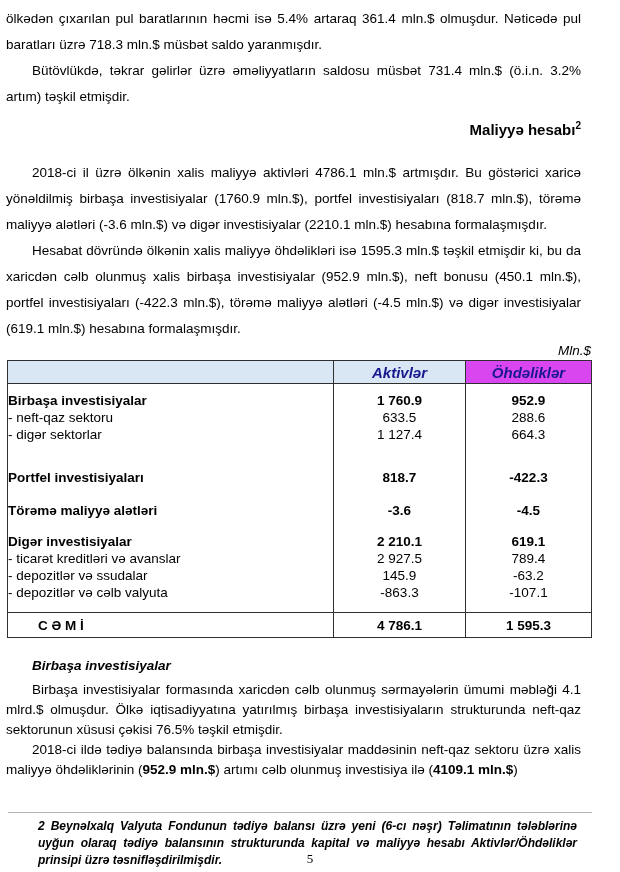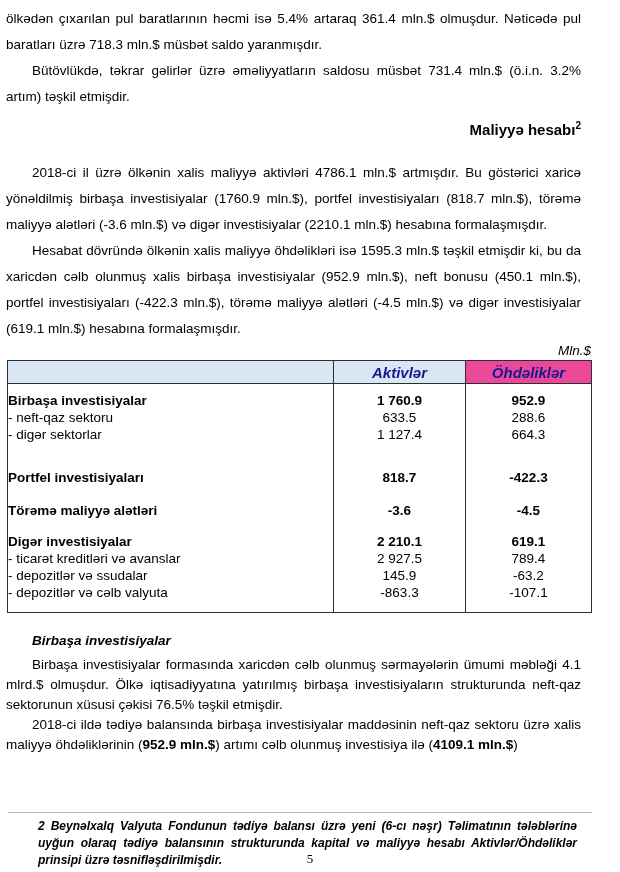--- a/index.html
+++ b/index.html
@@ -95,21 +95,21 @@
   <table class="fin">
     <colgroup>
         <col class="c1">
         <col class="c2">
         <col class="c3">
       </colgroup>
     <thead>
       <tr>
         <th style="background:#d9e7f5;"></th>
         <th style="background:#d9e7f5;color:#19198f;">Aktivlər</th>
-        <th style="background:#ec4899;color:#19198f;">Öhdəliklər</th>
+        <th style="background:#d946ef;color:#19198f;">Öhdəliklər</th>
       </tr>
     </thead>
     <tbody>
       <tr class="pad-s">
           <td></td>
           <td></td>
           <td></td>
         </tr>
       <tr class="line">
         <td class="lbl b">Birbaşa investisiyalar</td>
@@ -174,20 +174,25 @@
       <tr class="line">
         <td class="lbl sub">- depozitlər və cəlb valyuta</td>
         <td class="num">-863.3</td>
         <td class="num">-107.1</td>
       </tr>
       <tr class="pad-b">
           <td></td>
           <td></td>
           <td></td>
         </tr>
+      <tr class="total">
+        <td class="lbl">C Ə M İ</td>
+        <td class="num">4 786.1</td>
+        <td class="num">1 595.3</td>
+      </tr>
     </tbody>
   </table>
 
   <div class="text-col lower">
     <p class="subheading">Birbaşa investisiyalar</p>
     <p class="indent first">Birbaşa investisiyalar formasında xaricdən cəlb olunmuş sərmayələrin ümumi məbləği 4.1 mlrd.$ olmuşdur. Ölkə iqtisadiyyatına yatırılmış birbaşa investisiyaların strukturunda neft-qaz sektorunun xüsusi çəkisi 76.5% təşkil etmişdir.</p>
     <p class="indent"><span>2018-ci ildə tədiyə balansında birbaşa investisiyalar maddəsinin neft-qaz sektoru üzrə xalis maliyyə öhdəliklərinin (</span><span class="b">952.9 mln.$</span><span>) artımı cəlb olunmuş investisiya ilə (</span><span class="b">4109.1 mln.$</span><span>)</span></p>
   </div>
 
   <div class="footer">

